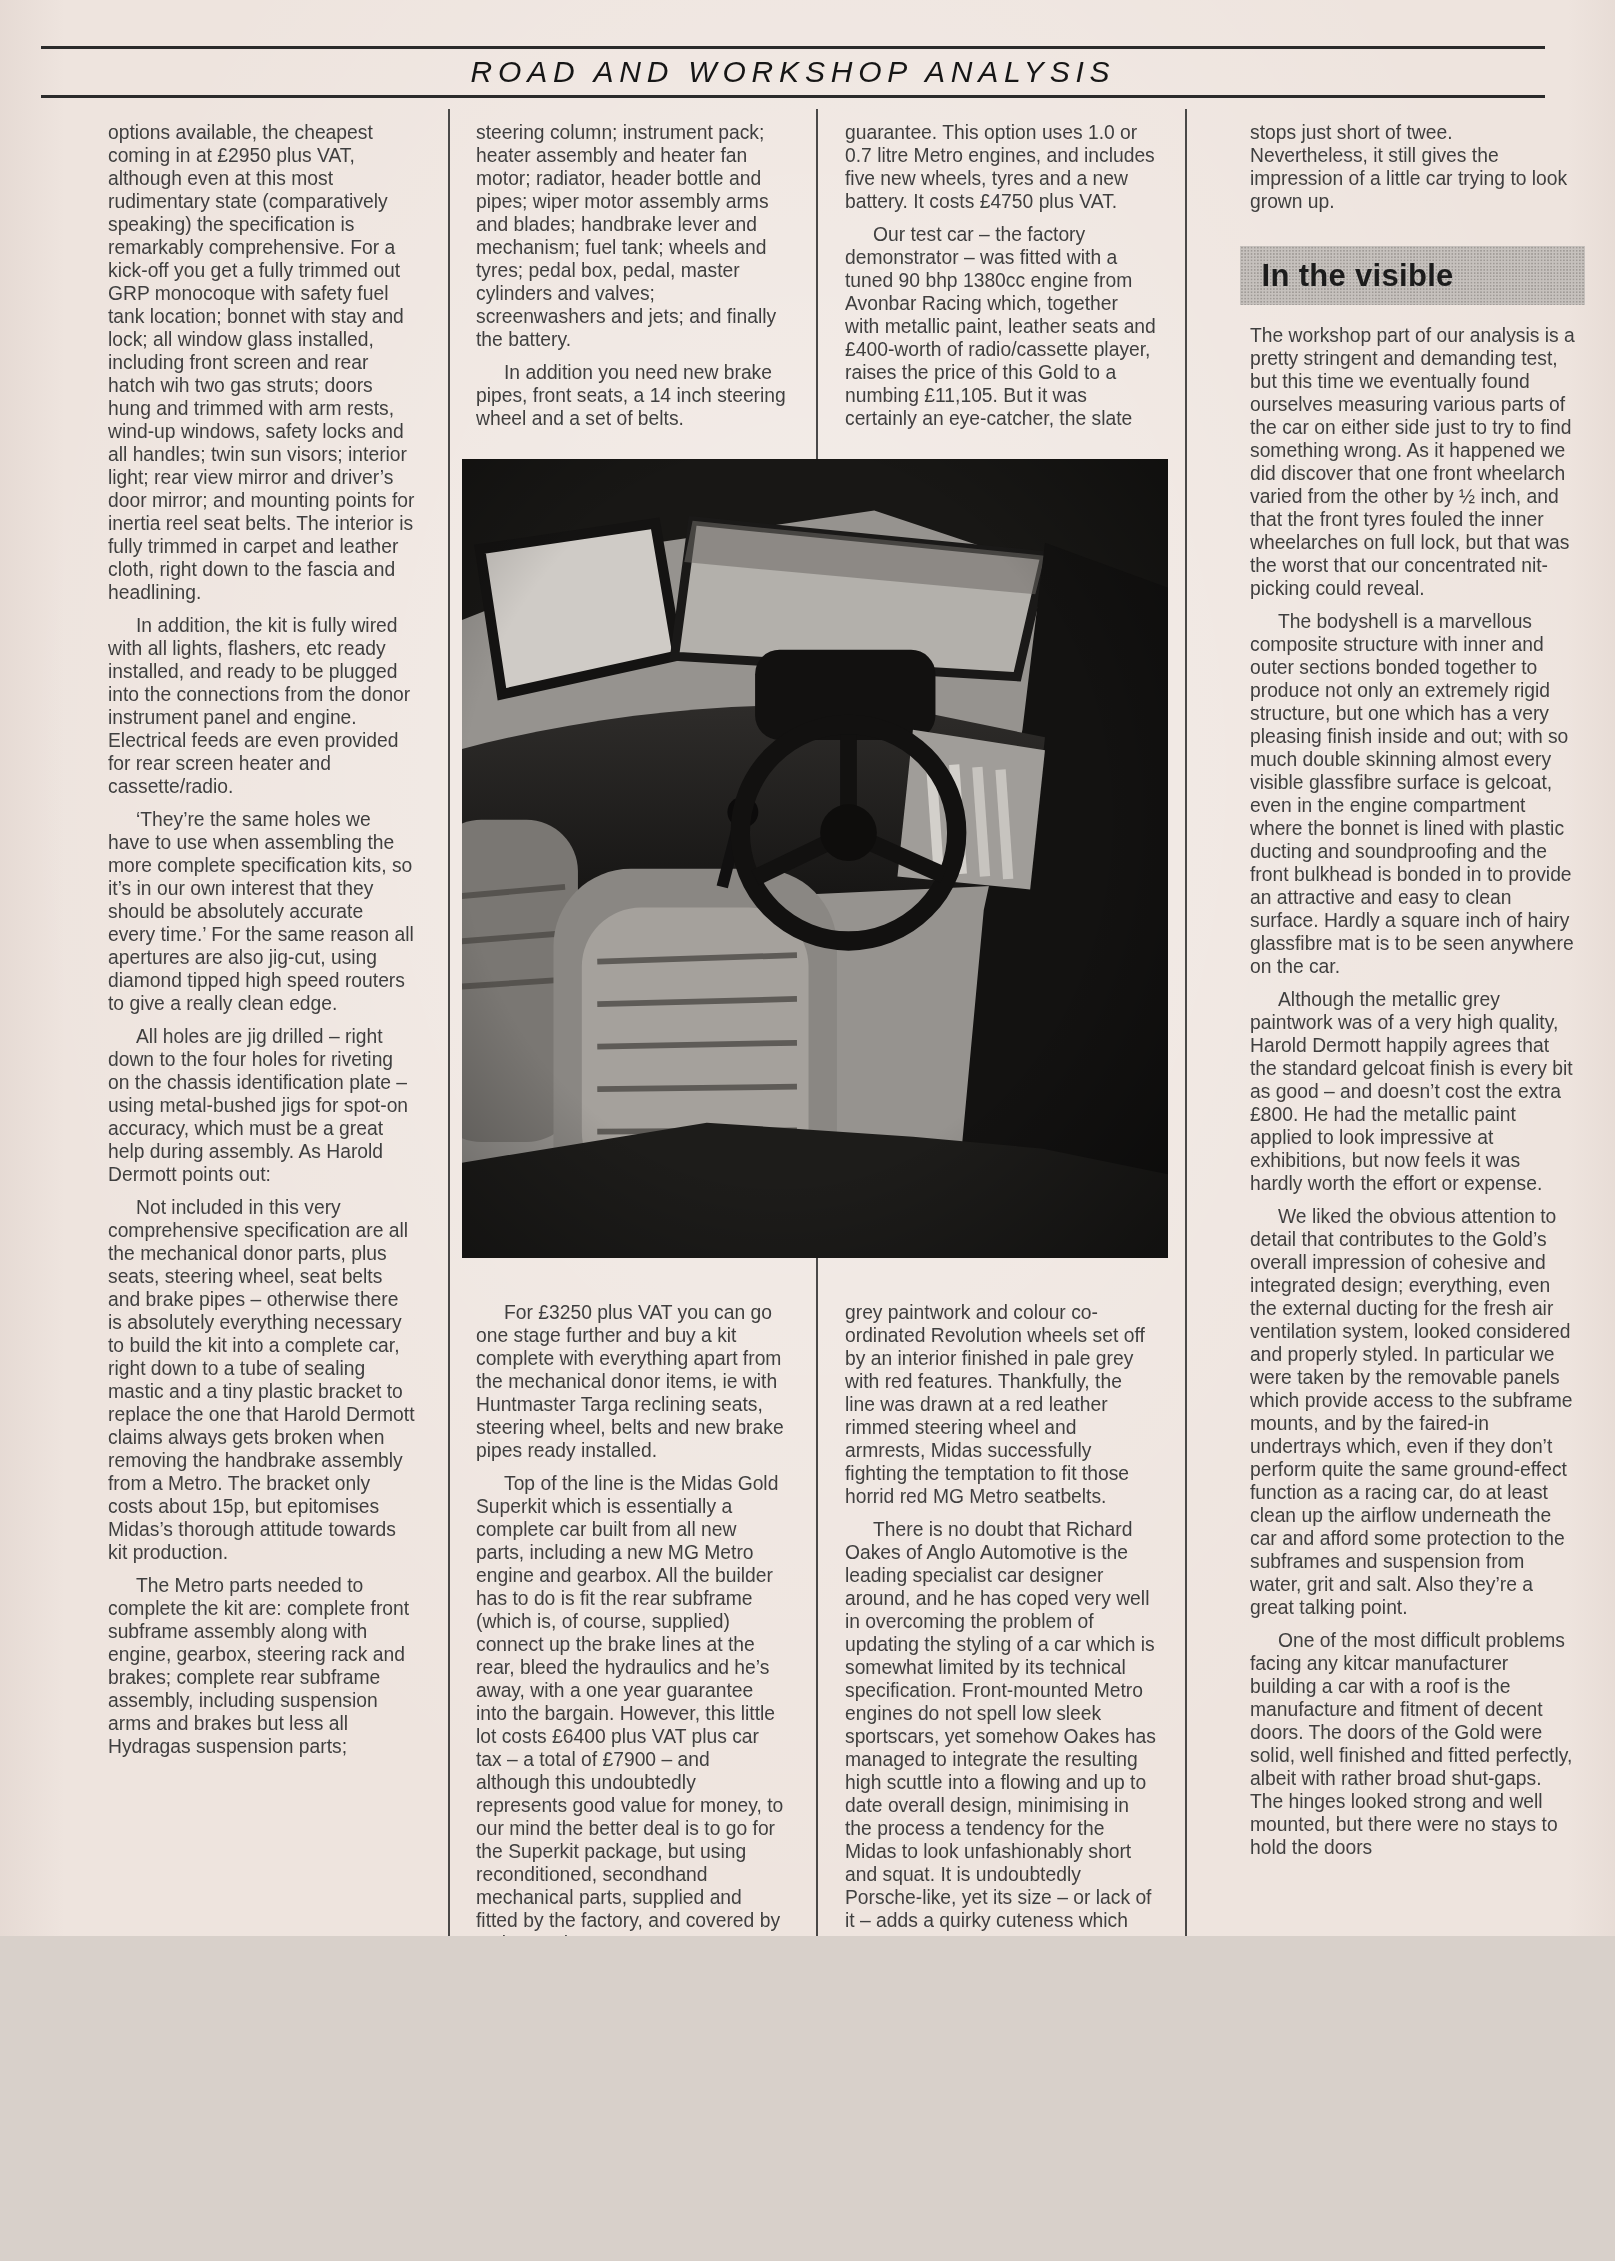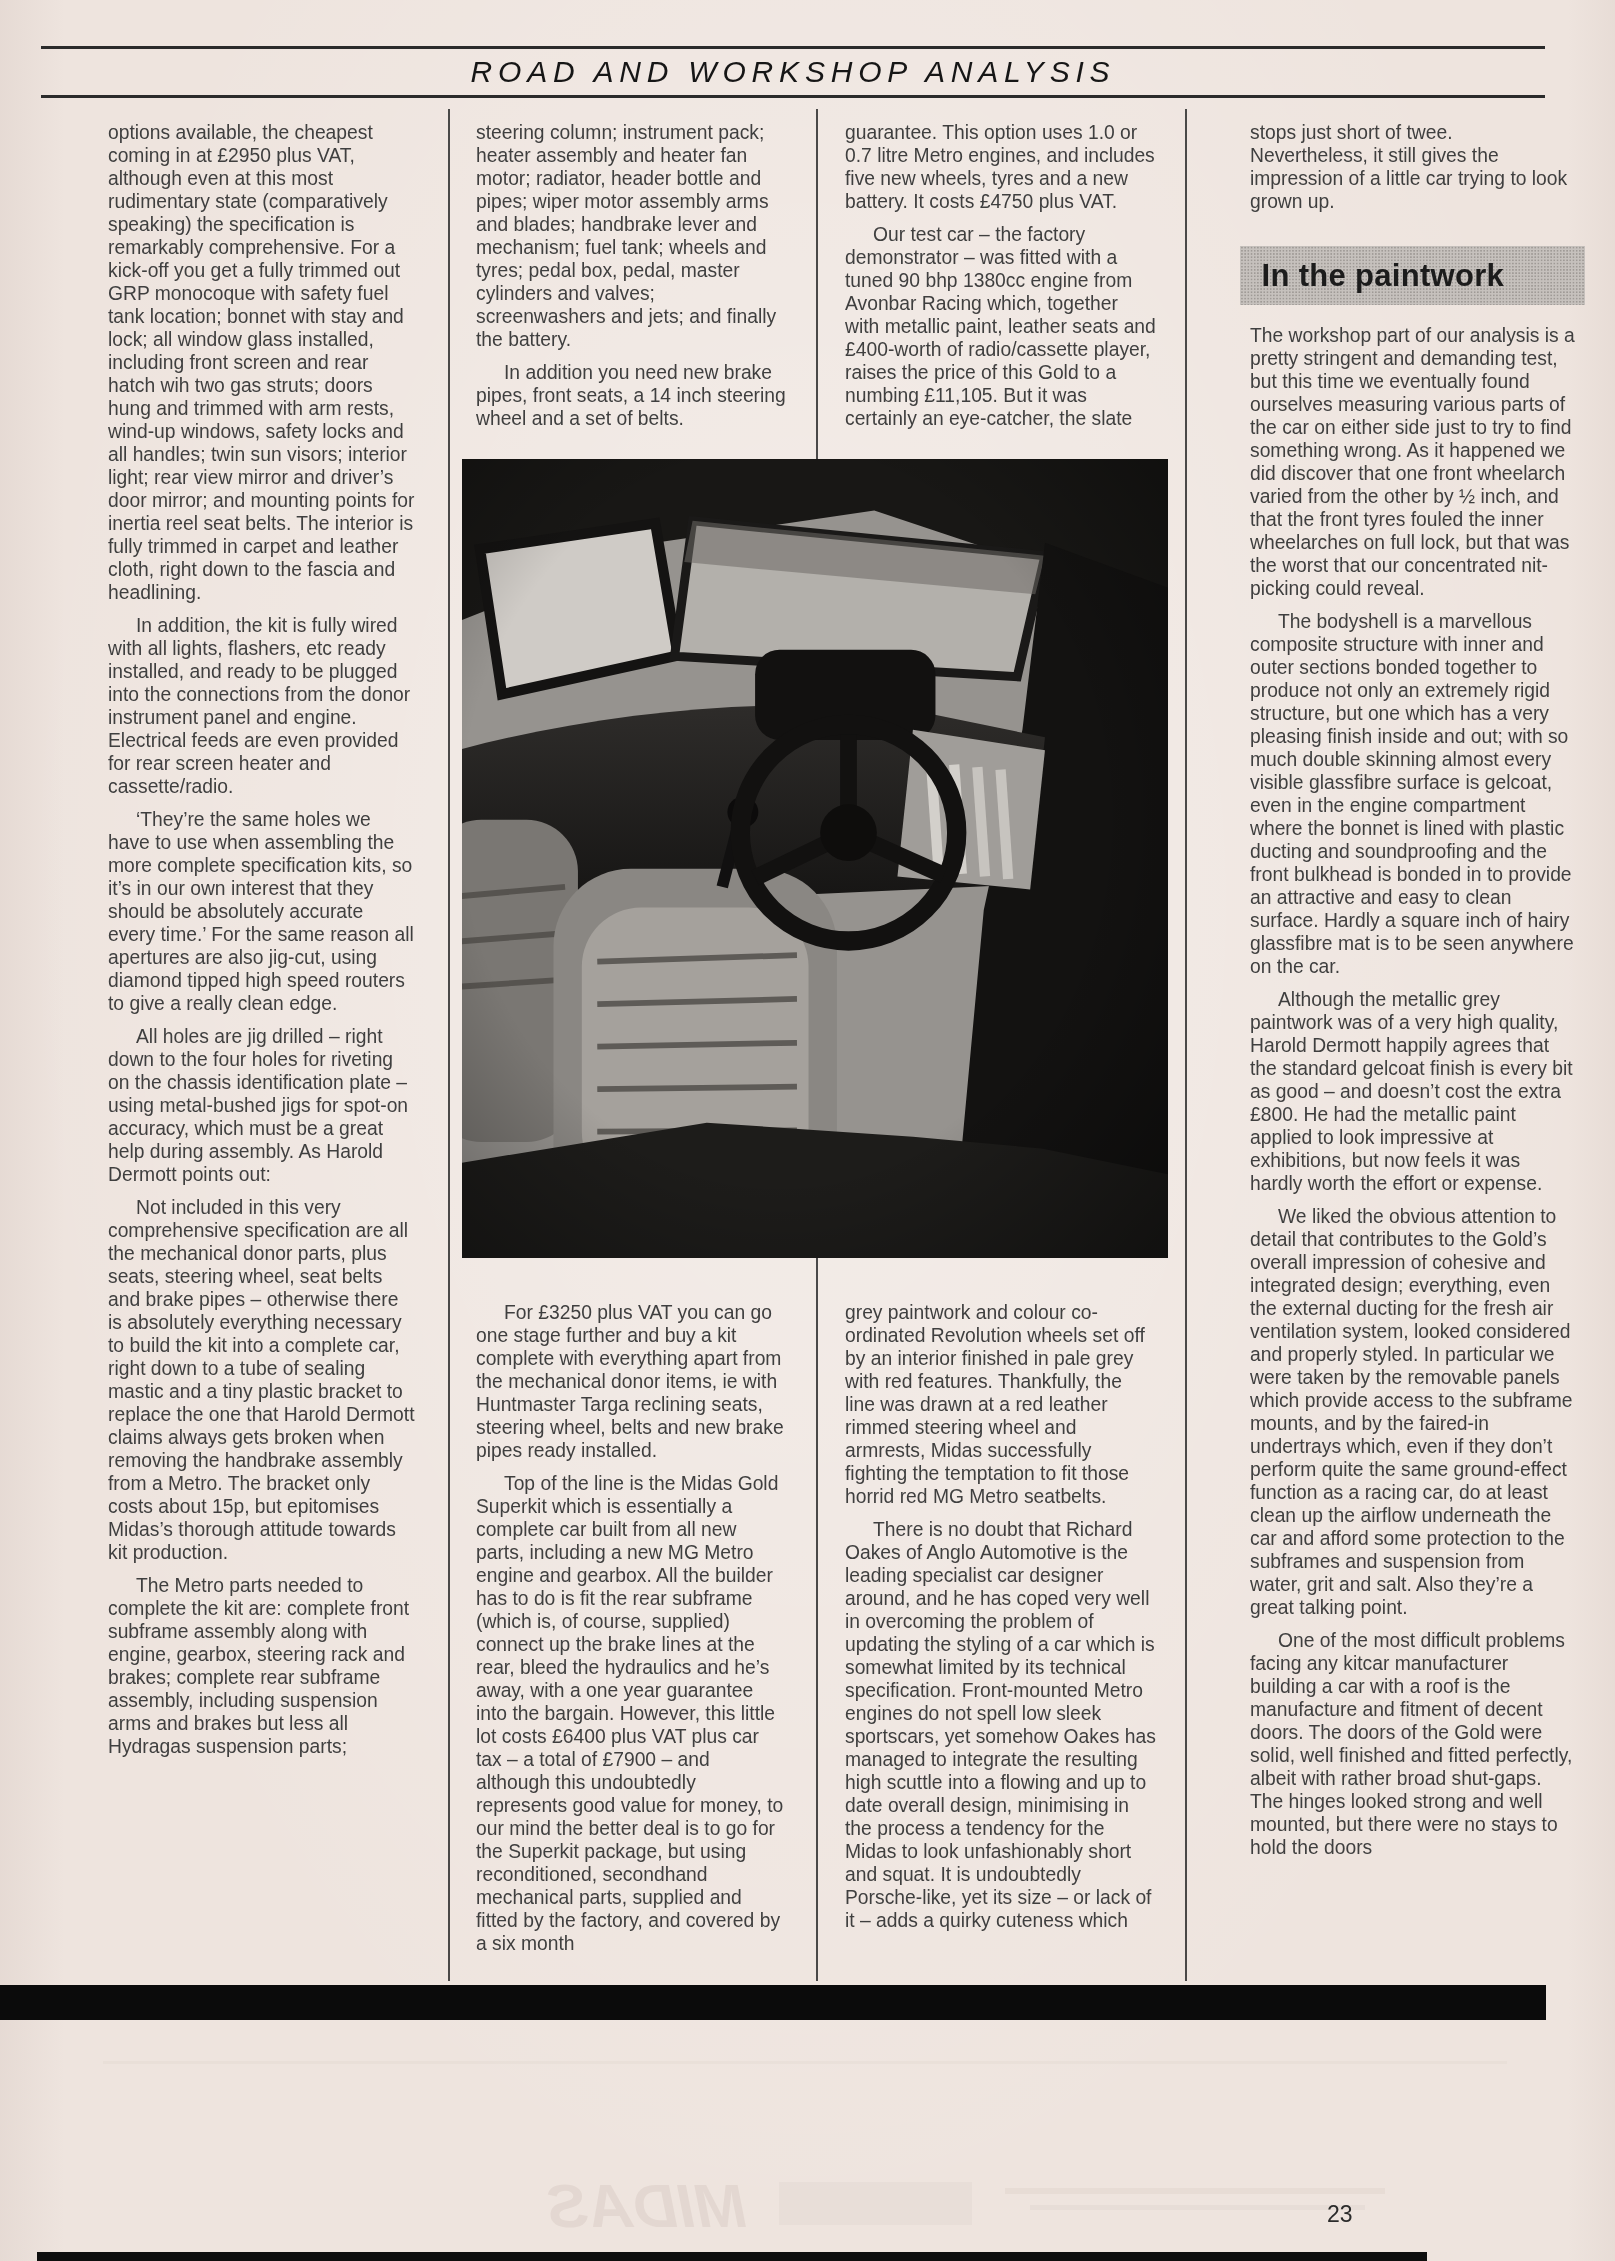--- a/index.html
+++ b/index.html
@@ -1,19 +1,19 @@
 <!DOCTYPE html>
 <html style="font-size:10.3px"><head>
 <meta charset="utf-8">
 <style>
   html,body{margin:0;padding:0;}
   body{background:#d8d0ca;}
   .page{
     position:relative;
-    width:1616px;height:2261px;
+    width:1616px;height:1936px;
     background:#eee4de;
     background-image:
       radial-gradient(ellipse at 50% 40%, rgba(255,255,255,0.35), rgba(0,0,0,0) 70%),
       linear-gradient(90deg, rgba(120,90,80,0.07), rgba(0,0,0,0) 4%, rgba(0,0,0,0) 97%, rgba(120,90,80,0.06));
     overflow:hidden;
     font-family:"Liberation Sans","DejaVu Sans",sans-serif;
     color:#3f3f3f;
   }
   .rule{position:absolute;left:41px;width:1504px;height:2.6px;background:#2b2b2b;}
   .rule-top{top:46px;}
@@ -101,21 +101,21 @@
   </div>
 
   <div class="col col3b">
     <p>grey paintwork and colour co-ordinated Revolution wheels set off by an interior finished in pale grey with red features. Thankfully, the line was drawn at a red leather rimmed steering wheel and armrests, Midas successfully fighting the temptation to fit those horrid red MG Metro seatbelts.</p>
     <p class="ind">There is no doubt that Richard Oakes of Anglo Automotive is the leading specialist car designer around, and he has coped very well in overcoming the problem of updating the styling of a car which is somewhat limited by its technical specification. Front-mounted Metro engines do not spell low sleek sportscars, yet somehow Oakes has managed to integrate the resulting high scuttle into a flowing and up to date overall design, minimising in the process a tendency for the Midas to look unfashionably short and squat. It is undoubtedly Porsche-like, yet its size – or lack of it – adds a quirky cuteness which</p>
   </div>
 
   <div class="col col4">
     <p>stops just short of twee. Nevertheless, it still gives the impression of a little car trying to look grown up.</p>
     <div class="workshop-bar">
-      <span>In the paintwork</span>
+      <span>In the visible</span>
     </div>
     <p>The workshop part of our analysis is a pretty stringent and demanding test, but this time we eventually found ourselves measuring various parts of the car on either side just to try to find something wrong. As it happened we did discover that one front wheelarch varied from the other by ½ inch, and that the front tyres fouled the inner wheelarches on full lock, but that was the worst that our concentrated nit-picking could reveal.</p>
     <p class="ind">The bodyshell is a marvellous composite structure with inner and outer sections bonded together to produce not only an extremely rigid structure, but one which has a very pleasing finish inside and out; with so much double skinning almost every visible glassfibre surface is gelcoat, even in the engine compartment where the bonnet is lined with plastic ducting and soundproofing and the front bulkhead is bonded in to provide an attractive and easy to clean surface. Hardly a square inch of hairy glassfibre mat is to be seen anywhere on the car.</p>
     <p class="ind">Although the metallic grey paintwork was of a very high quality, Harold Dermott happily agrees that the standard gelcoat finish is every bit as good – and doesn’t cost the extra £800. He had the metallic paint applied to look impressive at exhibitions, but now feels it was hardly worth the effort or expense.</p>
     <p class="ind">We liked the obvious attention to detail that contributes to the Gold’s overall impression of cohesive and integrated design; everything, even the external ducting for the fresh air ventilation system, looked considered and properly styled. In particular we were taken by the removable panels which provide access to the subframe mounts, and by the faired-in undertrays which, even if they don’t perform quite the same ground-effect function as a racing car, do at least clean up the airflow underneath the car and afford some protection to the subframes and suspension from water, grit and salt. Also they’re a great talking point.</p>
     <p class="ind">One of the most difficult problems facing any kitcar manufacturer building a car with a roof is the manufacture and fitment of decent doors. The doors of the Gold were solid, well finished and fitted perfectly, albeit with rather broad shut-gaps. The hinges looked strong and well mounted, but there were no stays to hold the doors</p>
   </div>
 
   <div class="photo">
     <svg viewBox="0 0 1096 1240" preserveAspectRatio="none">

